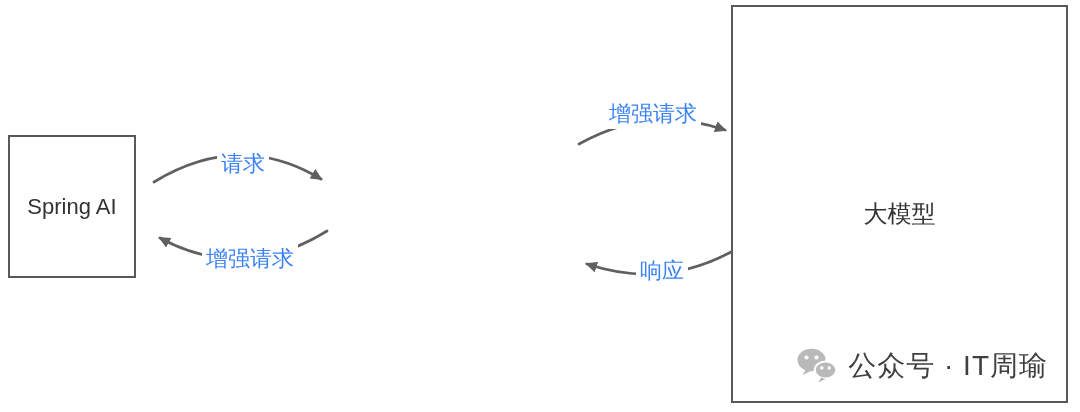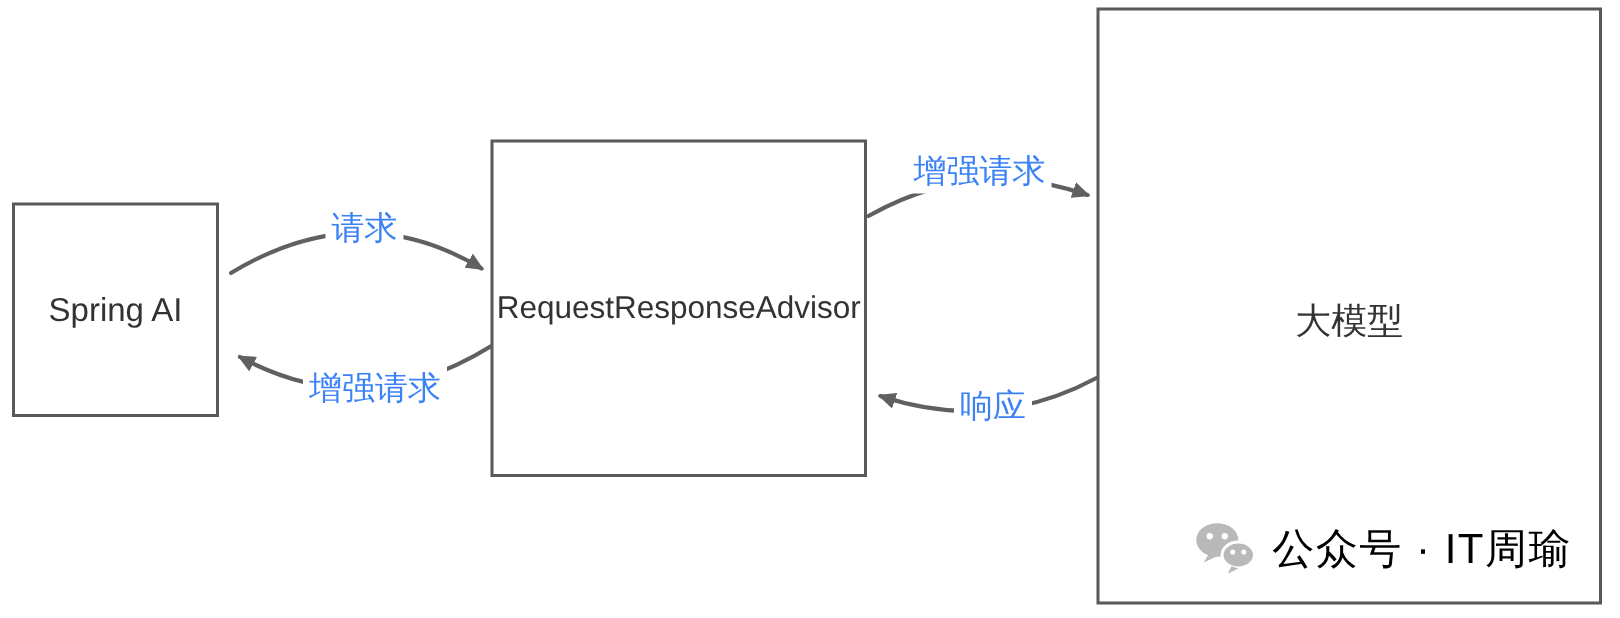--- a/index.html
+++ b/index.html
@@ -18,21 +18,21 @@
   .node {
     position: absolute;
     box-sizing: border-box;
     border: 2px solid #595959;
     background: #ffffff;
     display: flex;
     align-items: center;
     justify-content: center;
     color: #333333;
   }
-  .node-spring   { left: 8px;   top: 135px; width: 138px; height: 143px; font-size: 22px; }
+  .node-spring   { left: 8px;   top: 135px; width: 128px; height: 143px; font-size: 22px; }
   .node-advisor  { left: 327px; top: 93px;  width: 251px; height: 225px; font-size: 21px; }
   .node-llm      { left: 731px; top: 5px;   width: 337px; height: 398px; font-size: 24px; }
   .node-llm .node-label { margin-top: 20px; }
 
   .edges-svg {
     position: absolute;
     left: 0; top: 0;
     width: 1080px;
     height: 412px;
     pointer-events: none;
@@ -40,53 +40,50 @@
 
   .edge-label {
     position: absolute;
     transform: translate(-50%, -50%);
     background: #ffffff;
     padding: 0 4px;
     font-size: 22px;
     color: #3b82f6;
     white-space: nowrap;
   }
-  .label-request  { left: 243px; top: 152px; }
+  .label-request  { left: 243px; top: 164px; }
   .label-enh-resp { left: 250px; top: 259px; }
   .label-enh-req  { left: 653px; top: 114px; }
   .label-response { left: 662px; top: 271px; }
 
   .watermark {
     position: absolute;
     left: 781px;
     top: 342px;
     display: flex;
     align-items: center;
     gap: 10px;
-    color: #000000;
+    color: #404040;
   }
   .watermark-text {
     font-size: 28px;
     letter-spacing: 1px;
     white-space: nowrap;
   }
   .wechat-icon { display: block; }
 </style>
 </head>
 <body>
 
 <div class="canvas">
 
   <div class="node node-spring">
     <span class="node-label">Spring AI</span>
   </div>
 
-  <div class="node node-advisor">
-    <span class="node-label">RequestResponseAdvisor</span>
-  </div>
 
   <div class="node node-llm">
     <span class="node-label">大模型</span>
 
     <div class="watermark" style="position:absolute; left:auto; top:auto; right:18px; bottom:16px;">
       <svg class="wechat-icon" width="42" height="38" viewBox="0 0 42 38" aria-hidden="true">
         <g fill="#b9b9b9">
           <ellipse cx="15.5" cy="13" rx="14" ry="11.2"></ellipse>
           <path d="M10 22 L6.5 28 L15 24 Z"></path>
         </g>

